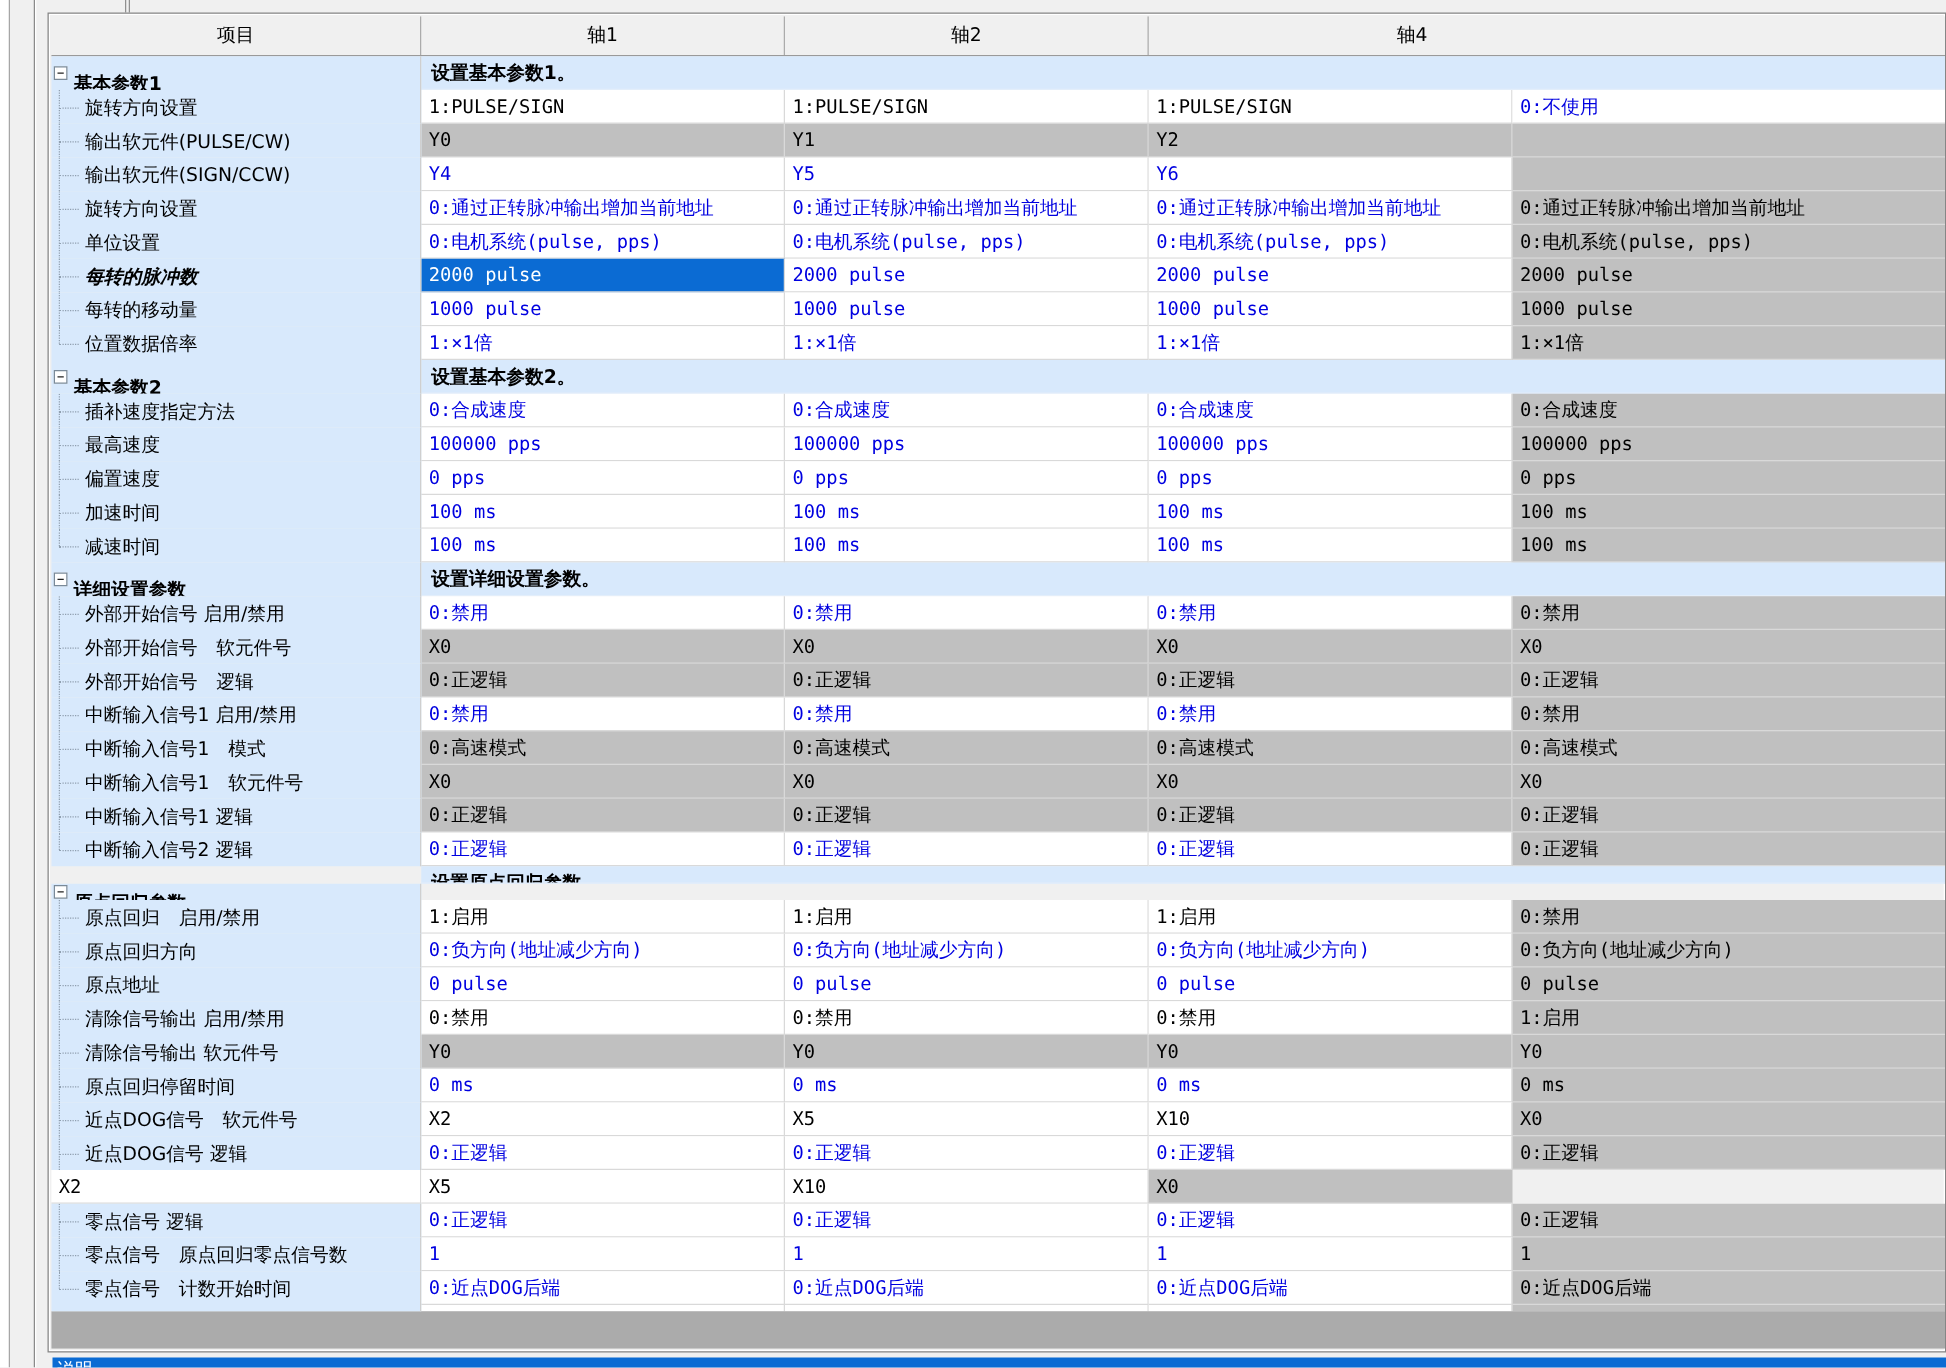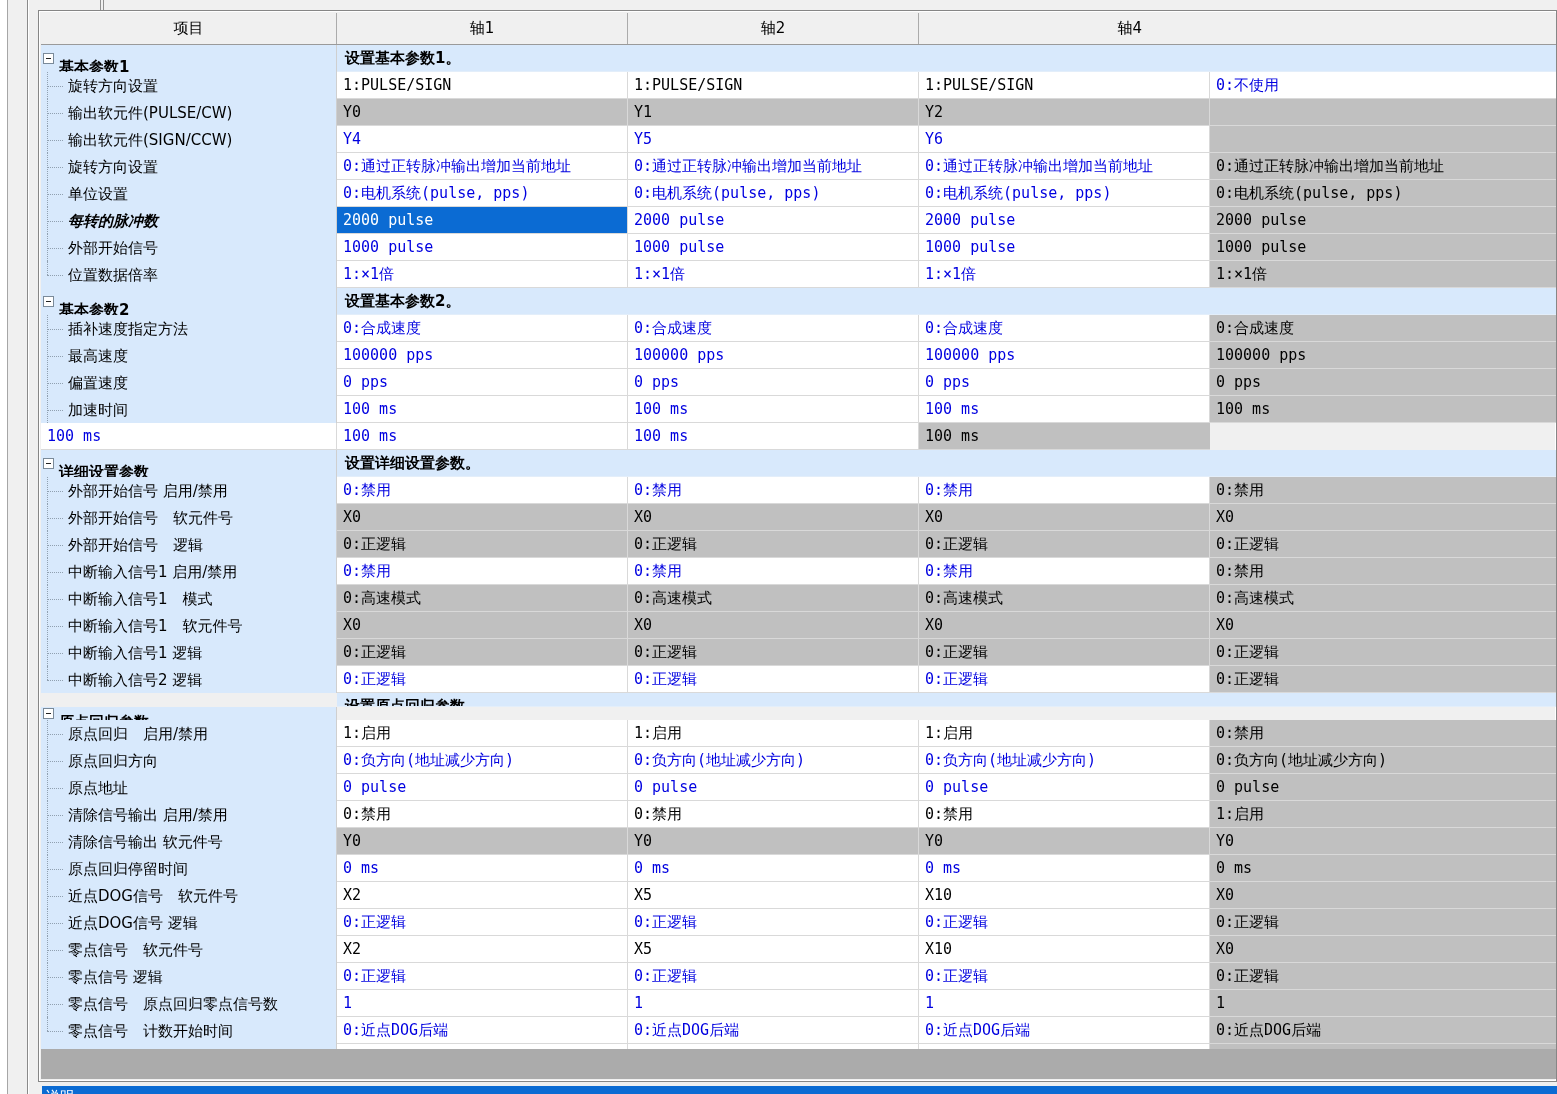--- a/index.html
+++ b/index.html
@@ -146,21 +146,21 @@
           </div>
           <div class="cell val s-selected">2000 pulse</div>
           <div class="cell val s-value">2000 pulse</div>
           <div class="cell val s-value">2000 pulse</div>
           <div class="cell val s-dim">2000 pulse</div>
         </div>
         <div class="grid-row row param-row">
           <div class="cell item-cell">
             <div class="vline"></div>
             <div class="hstub"></div>
-            <div class="child-label">外部开始信号</div>
+            <div class="child-label">每转的移动量</div>
           </div>
           <div class="cell val s-value">1000 pulse</div>
           <div class="cell val s-value">1000 pulse</div>
           <div class="cell val s-value">1000 pulse</div>
           <div class="cell val s-dim">1000 pulse</div>
         </div>
         <div class="grid-row row param-row">
           <div class="cell item-cell">
             <div class="vline half"></div>
             <div class="hstub"></div>
@@ -216,20 +216,25 @@
             <div class="vline"></div>
             <div class="hstub"></div>
             <div class="child-label">加速时间</div>
           </div>
           <div class="cell val s-value">100 ms</div>
           <div class="cell val s-value">100 ms</div>
           <div class="cell val s-value">100 ms</div>
           <div class="cell val s-dim">100 ms</div>
         </div>
         <div class="grid-row row param-row">
+          <div class="cell item-cell">
+            <div class="vline half"></div>
+            <div class="hstub"></div>
+            <div class="child-label">减速时间</div>
+          </div>
           <div class="cell val s-value">100 ms</div>
           <div class="cell val s-value">100 ms</div>
           <div class="cell val s-value">100 ms</div>
           <div class="cell val s-dim">100 ms</div>
         </div>
         <div class="grid-row row section-row">
           <div class="cell item-cell">
             <div class="minus-box"></div>
             <div class="section-label">详细设置参数</div>
           </div>
@@ -412,25 +417,20 @@
             <div class="vline"></div>
             <div class="hstub"></div>
             <div class="child-label">近点DOG信号 逻辑</div>
           </div>
           <div class="cell val s-value">0:正逻辑</div>
           <div class="cell val s-value">0:正逻辑</div>
           <div class="cell val s-value">0:正逻辑</div>
           <div class="cell val s-dim">0:正逻辑</div>
         </div>
         <div class="grid-row row param-row">
-          <div class="cell item-cell">
-            <div class="vline"></div>
-            <div class="hstub"></div>
-            <div class="child-label">零点信号　软元件号</div>
-          </div>
           <div class="cell val s-plain">X2</div>
           <div class="cell val s-plain">X5</div>
           <div class="cell val s-plain">X10</div>
           <div class="cell val s-dim">X0</div>
         </div>
         <div class="grid-row row param-row">
           <div class="cell item-cell">
             <div class="vline"></div>
             <div class="hstub"></div>
             <div class="child-label">零点信号 逻辑</div>

